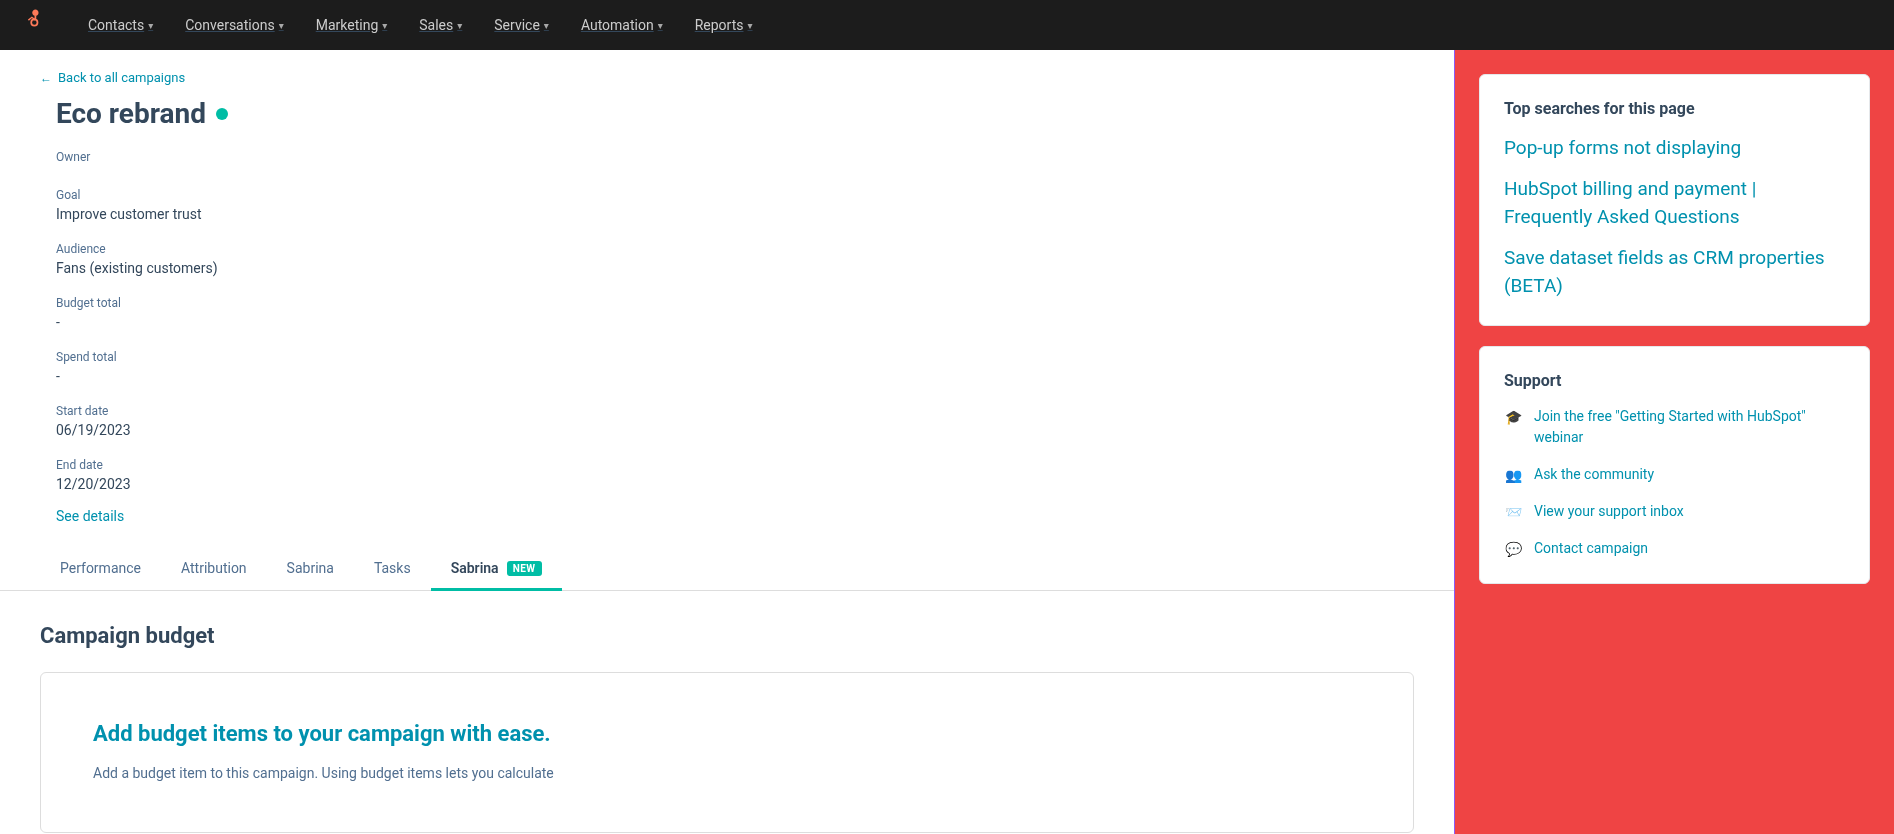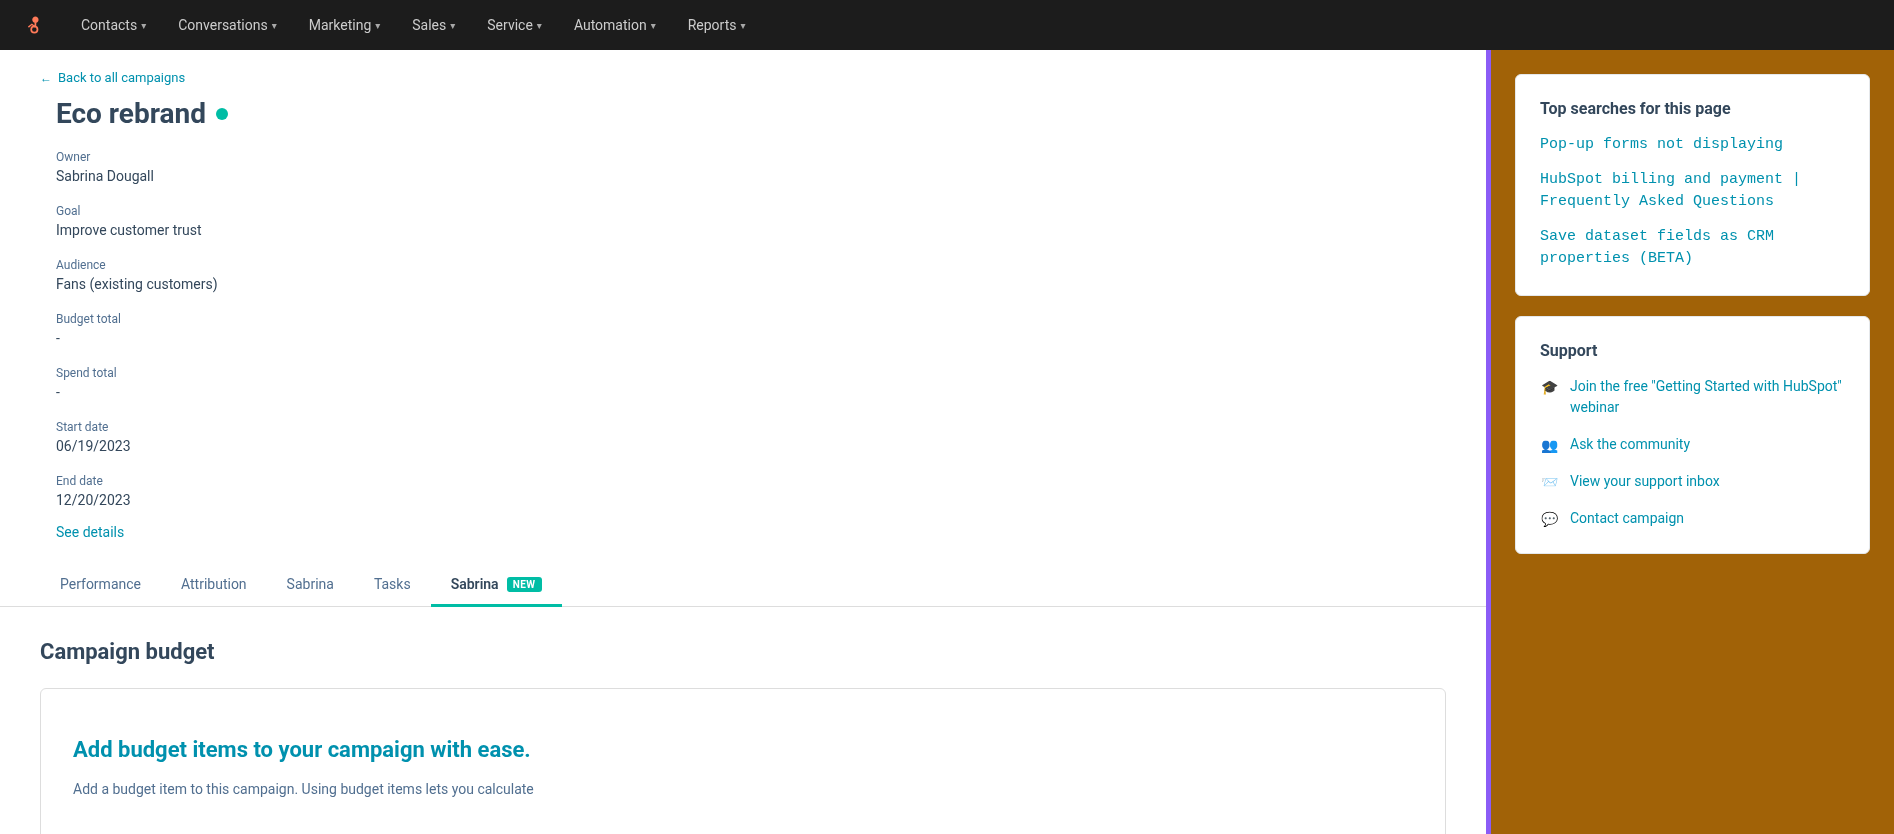--- a/index.html
+++ b/index.html
@@ -4,26 +4,26 @@
   <style>
     * { margin: 0; padding: 0; box-sizing: border-box; }
     body { font-family: -apple-system, BlinkMacSystemFont, 'Segoe UI', Roboto, sans-serif; background: #f5f8fa; color: #33475b; font-size: 14px; }
 
     
     .topnav {
       background: #1a1a2e;
       background: #2d2d2d;
       background: #1c1c1c;
       display: flex;
-      align-items: center;
       height: 50px;
       padding: 0 16px;
-      gap: 1px;
+      gap: 8px;
       position: relative;
       z-index: 100;
+      text-decoration: underline;
     }
     .topnav-logo {
       width: 36px;
       height: 36px;
       margin-right: 12px;
       display: flex;
       align-items: center;
       justify-content: center;
     }
     .topnav-logo svg { width: 28px; height: 28px; }
@@ -168,41 +168,41 @@
       font-size: 22px;
       font-weight: 700;
       color: #33475b;
       margin-bottom: 24px;
     }
 
     
     .budget-card {
       border: 1px solid #ddd;
       border-radius: 6px;
-      padding: 48px 32px;
+      padding: 48px 52px;
       background: #fff;
     }
     .budget-card-title {
       font-size: 22px;
       font-weight: 700;
       color: #0091ae;
       margin-bottom: 16px;
     }
     .budget-card-desc {
       font-size: 14px;
       color: #516f90;
       line-height: 1.6;
     }
 
     
     .right-panel {
-      width: 408px;
+      width: 440px;
       flex-shrink: 0;
-      background: #a16207;
-      border-left: 5px solid #8b5cf6;
+      background: #ef4444;
+      border-left: 1px solid #8b5cf6;
       overflow-y: auto;
       padding: 24px;
       display: flex;
       flex-direction: column;
       gap: 20px;
     }
 
     
     .help-card {
       background: #fff;
@@ -211,27 +211,26 @@
       padding: 24px;
     }
     .help-card-title {
       font-size: 16px;
       font-weight: 700;
       color: #33475b;
       margin-bottom: 16px;
     }
     .help-link {
       color: #0091ae;
-      font-size: 15px;
+      font-size: 19px;
       text-decoration: none;
       display: block;
       line-height: 1.5;
       margin-bottom: 12px;
       cursor: pointer;
-      font-family: Liberation Mono, monospace;
     }
     .help-link:last-child { margin-bottom: 0; }
 
     
     .support-link {
       display: flex;
       align-items: flex-start;
       gap: 10px;
       margin-bottom: 16px;
       cursor: pointer;
@@ -316,21 +315,20 @@
 
     <div class="campaign-header">
       <div class="campaign-title-row">
         <h1 class="campaign-title">Eco rebrand</h1>
         <div class="status-dot" title="Active"></div>
       </div>
 
       <div class="meta-grid">
         <div class="meta-item">
           <div class="meta-label">Owner</div>
-          <div class="meta-value">Sabrina Dougall</div>
         </div>
         <div class="meta-item">
           <div class="meta-label">Goal</div>
           <div class="meta-value">Improve customer trust</div>
         </div>
         <div class="meta-item">
           <div class="meta-label">Audience</div>
           <div class="meta-value">Fans (existing customers)</div>
         </div>
         <div class="meta-item">

